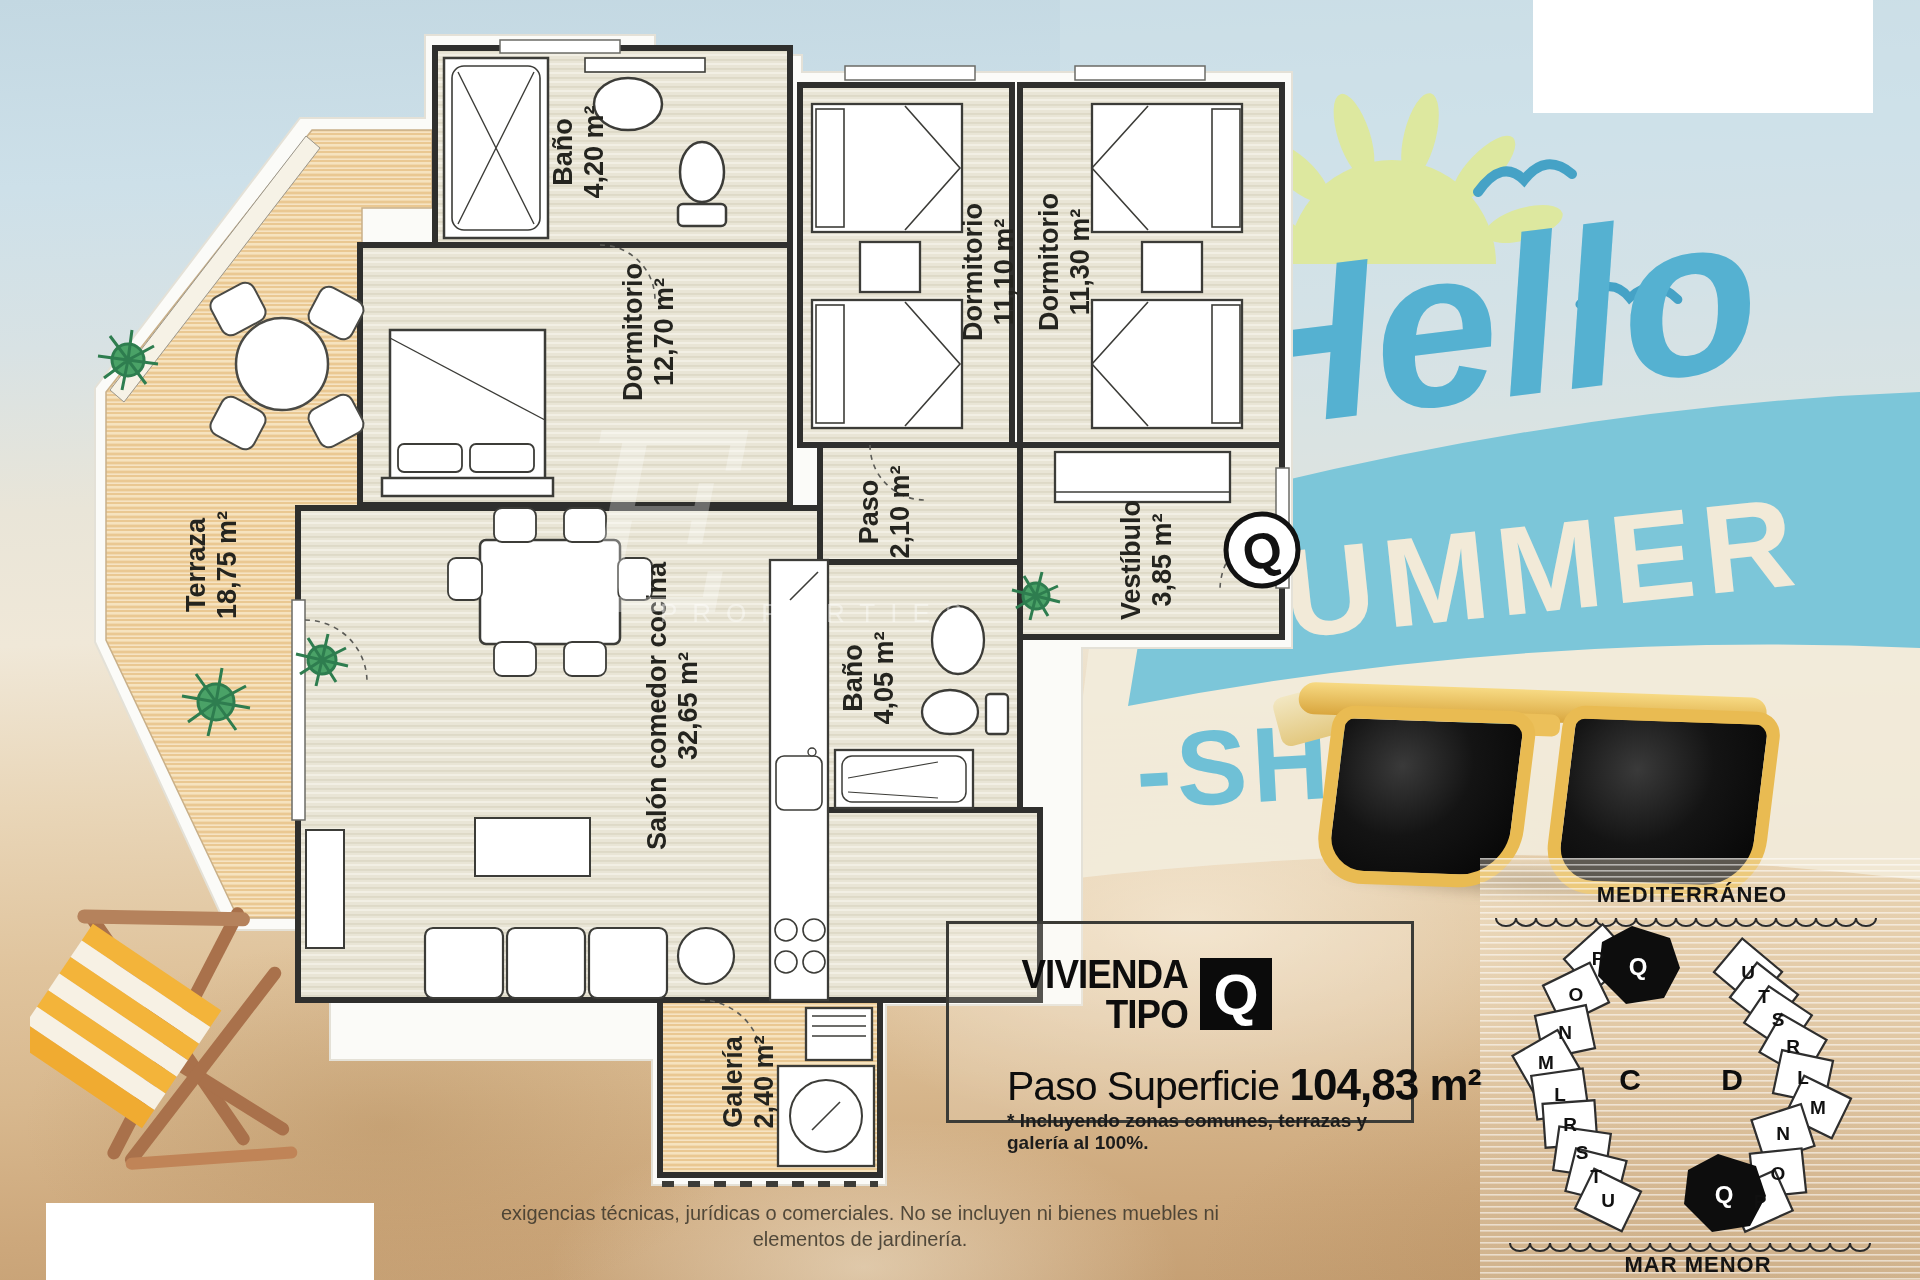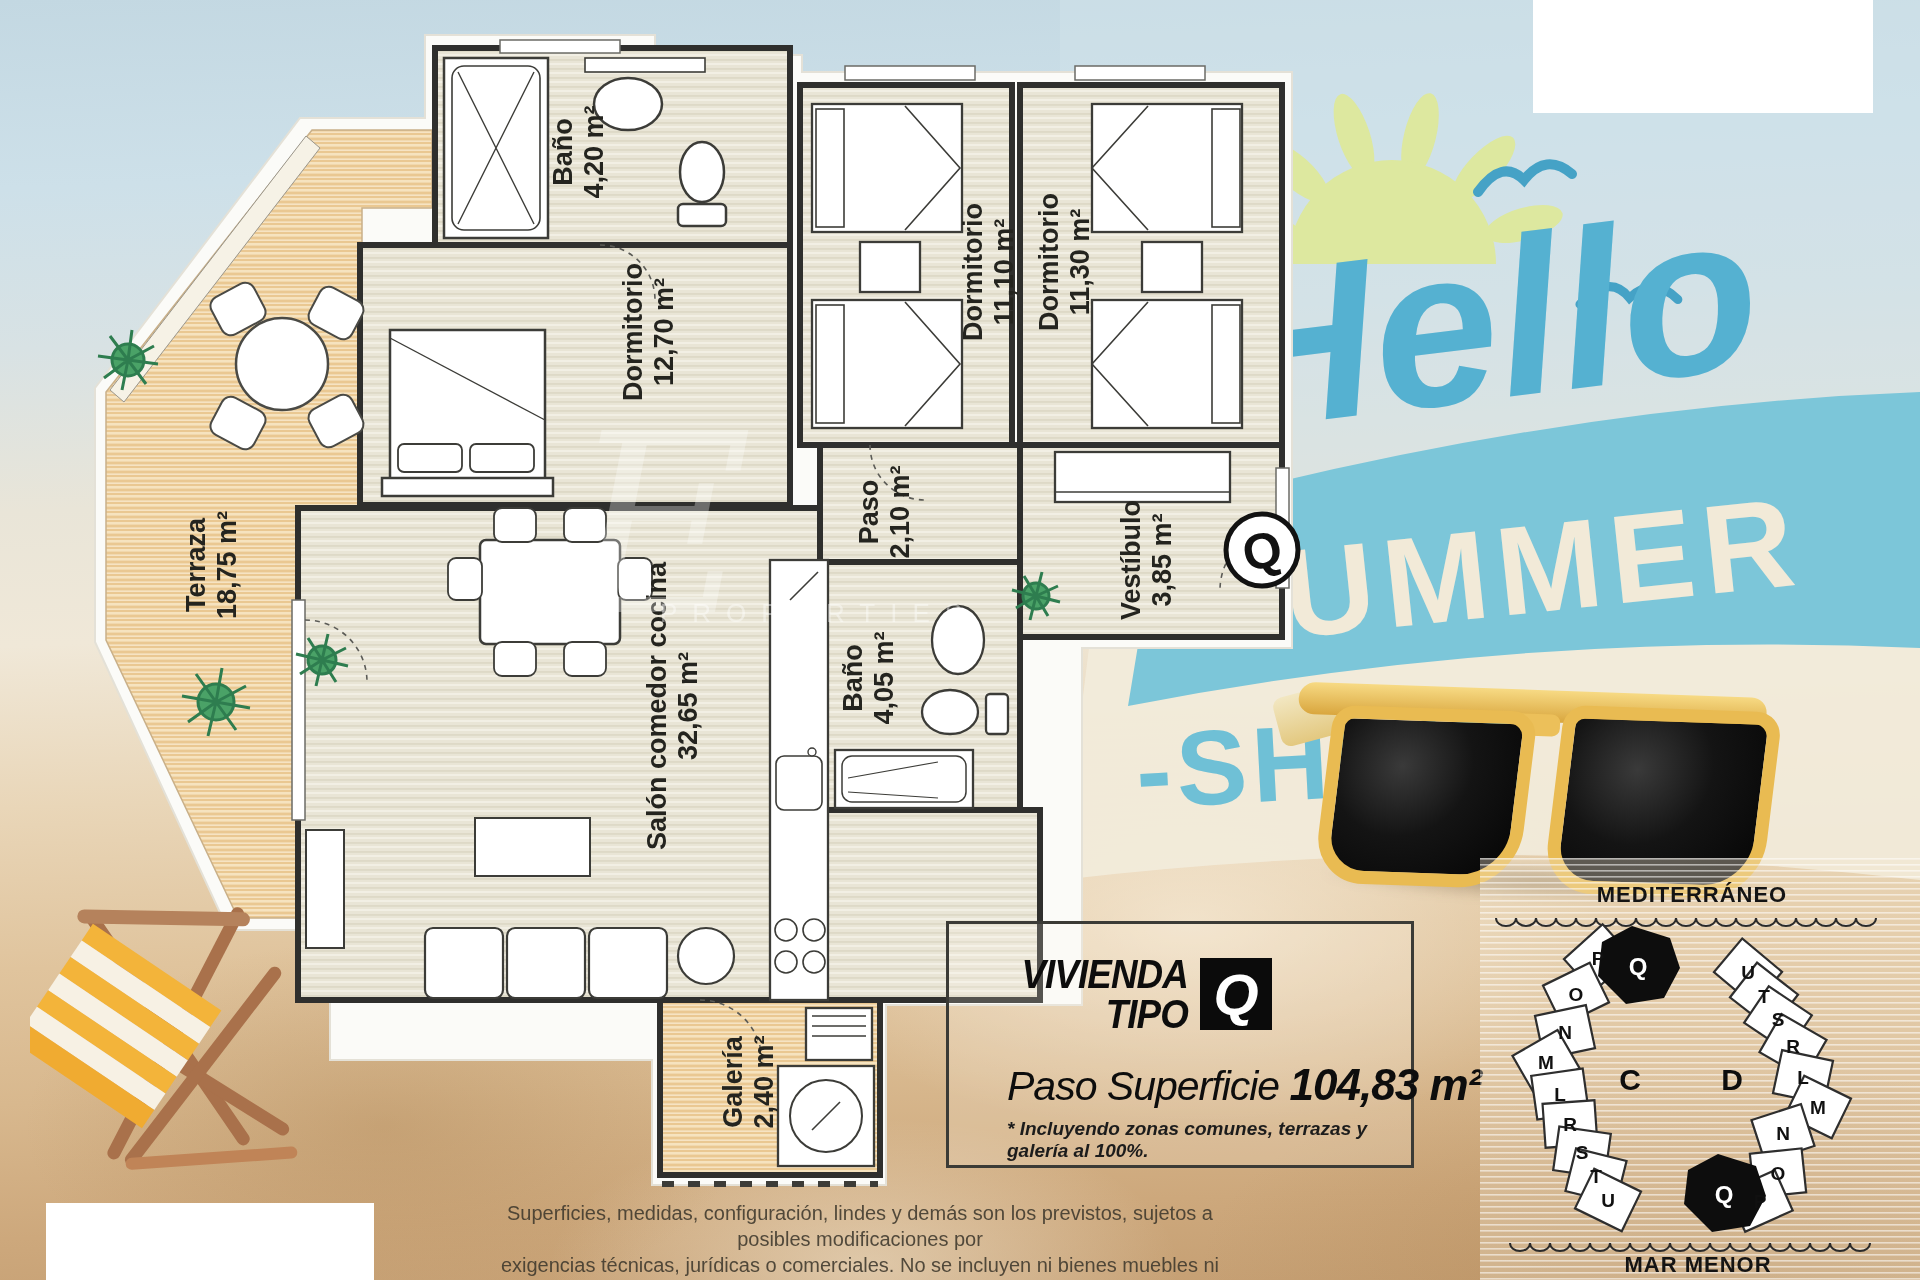--- a/index.html
+++ b/index.html
@@ -16,32 +16,32 @@
       radial-gradient(620px 300px at 62% 72%, rgba(255,250,238,.55), rgba(255,250,238,0) 70%),
       radial-gradient(500px 260px at 20% 88%, rgba(163,120,70,.30), rgba(163,120,70,0) 72%),
       radial-gradient(700px 300px at 88% 99%, rgba(170,126,74,.35), rgba(170,126,74,0) 70%),
       radial-gradient(420px 200px at 45% 99%, rgba(246,238,220,.5), rgba(246,238,220,0) 75%);
   }
   .abs{position:absolute;}
   svg text{font-family:"Liberation Sans",sans-serif;}
   .room-label{fill:#24241f;font-weight:bold;}
 
   
-  .info-box{left:946px;top:921px;width:468px;height:247px;
+  .info-box{left:946px;top:921px;width:468px;height:202px;
     border:3px solid #3b3b36;background:rgba(255,250,240,.18);
-    box-sizing:border-box;padding:30px 15px 0 58px;color:#0d0d0d;font-style:italic;}
+    box-sizing:border-box;padding:30px 15px 0 58px;color:#0d0d0d;}
   .vt-row{display:flex;align-items:center;}
   .vt-names{text-align:right;font-weight:bold;font-size:40px;line-height:40px;
     letter-spacing:-1px;transform:scaleX(.92);transform-origin:right;}
   .vt-q{width:72px;height:72px;background:#0b0b0b;color:#fff;margin-left:12px;
     display:flex;align-items:center;justify-content:center;
     font-size:58px;font-weight:bold;}
   .total-row{margin-top:26px;font-size:41px;letter-spacing:-1px;white-space:nowrap;}
   .total-row b{font-size:44px;}
-  .foot-note{margin-top:8px;font-size:19px;font-weight:bold;color:#1c1c1c;}
+  .foot-note{margin-top:0;font-size:19px;font-weight:bold;color:#1c1c1c;}
 
   
   .disclaimer{left:470px;top:1200px;width:780px;text-align:center;
     font-size:20px;line-height:26px;color:rgba(62,56,44,.88);}
 
   
   .watermark{left:540px;top:420px;width:430px;height:280px;color:#fff;pointer-events:none;}
   .wm-letter{position:absolute;left:30px;top:-40px;font-family:"DejaVu Serif",serif;
     font-style:italic;font-size:250px;color:rgba(255,255,255,.30);}
   .wm-word{position:absolute;left:120px;top:178px;font-size:26px;letter-spacing:15px;
@@ -460,18 +460,17 @@
       <text x="280" y="350">P</text>
     </g>
     <text x="252" y="232" font-size="30" font-weight="bold" fill="#0d0d0d" text-anchor="middle">D</text>
   </g>
 
   <path d="M30,385 a10,8 0 0 0 20,0 a10,8 0 0 0 20,0 a10,8 0 0 0 20,0 a10,8 0 0 0 20,0 a10,8 0 0 0 20,0 a10,8 0 0 0 20,0 a10,8 0 0 0 20,0 a10,8 0 0 0 20,0 a10,8 0 0 0 20,0 a10,8 0 0 0 20,0 a10,8 0 0 0 20,0 a10,8 0 0 0 20,0 a10,8 0 0 0 20,0 a10,8 0 0 0 20,0 a10,8 0 0 0 20,0 a10,8 0 0 0 20,0 a10,8 0 0 0 20,0 a10,8 0 0 0 20,0" fill="none" stroke="#2b2b2b" stroke-width="2"></path>
   <text x="218" y="414" text-anchor="middle" font-size="22" font-weight="bold" fill="#141414" letter-spacing="1">MAR MENOR</text>
 </svg>
 
 <div class="abs disclaimer">
-  <div>Superficies, medidas, configuración, lindes y demás son los previstos, sujetos a posibles modificaciones por</div>
   <div>exigencias técnicas, jurídicas o comerciales. No se incluyen ni bienes muebles ni elementos de jardinería.</div>
 </div>
 
 <div class="abs cover cover-tr"></div>
 <div class="abs cover cover-bl"></div>
 
 </body></html>

